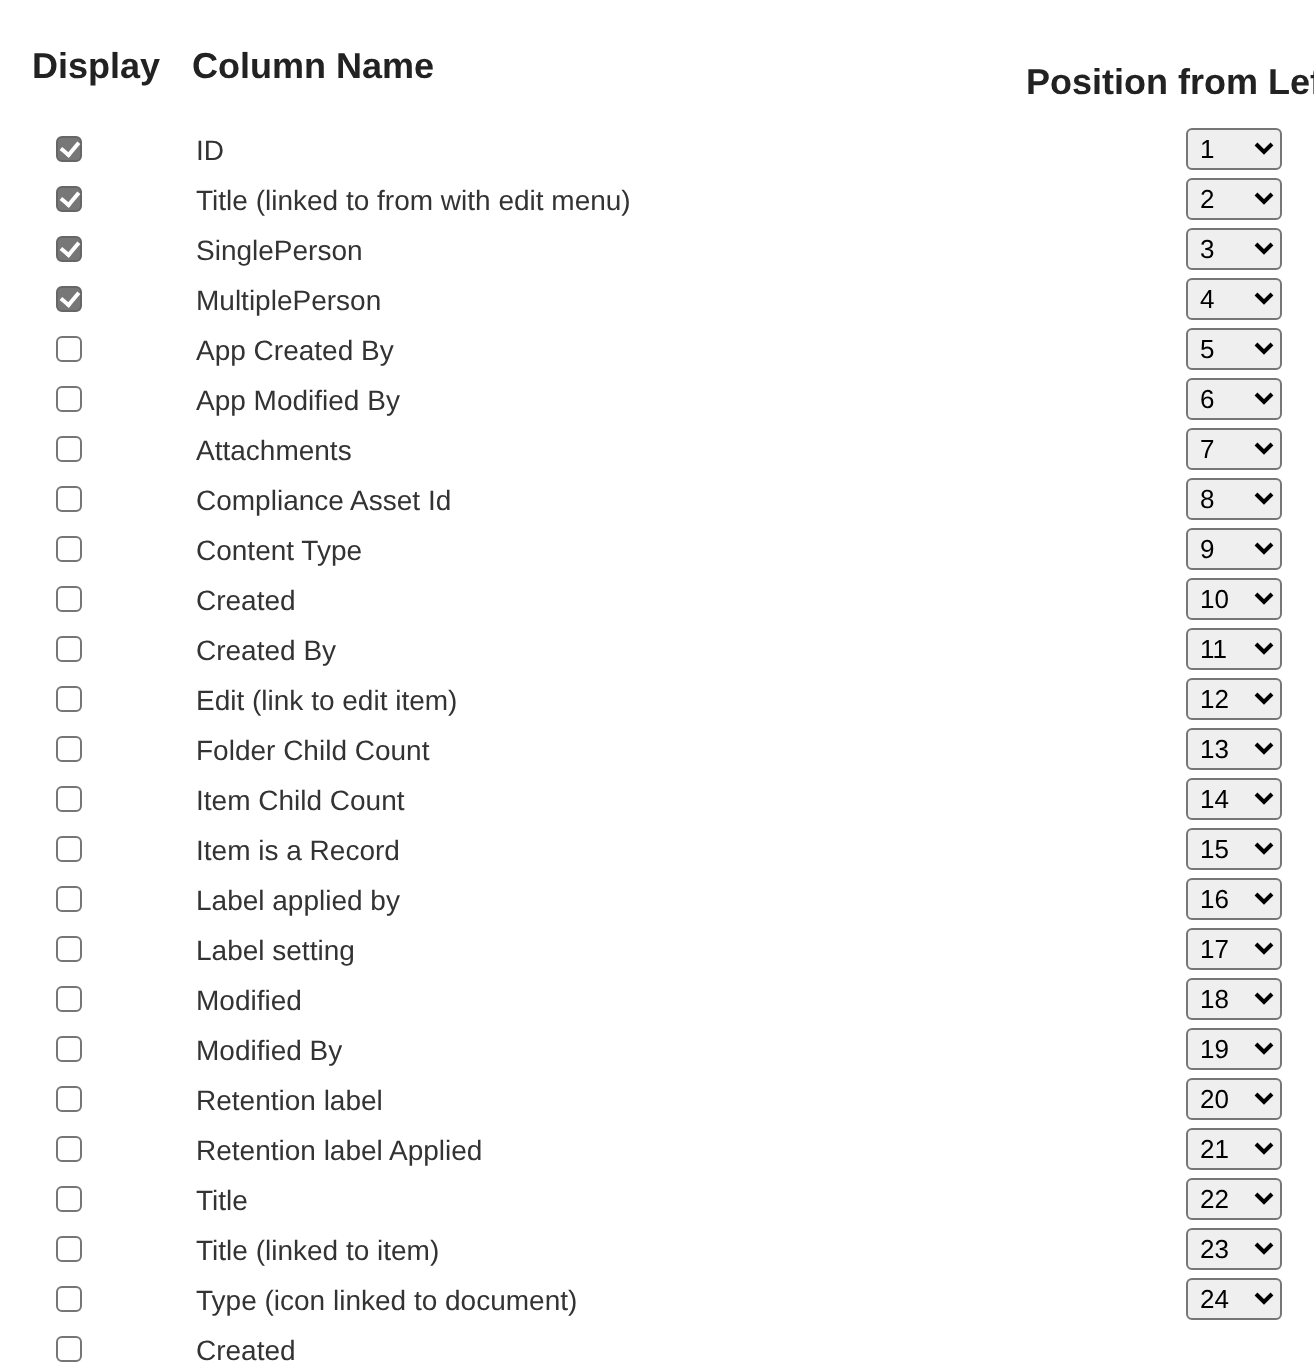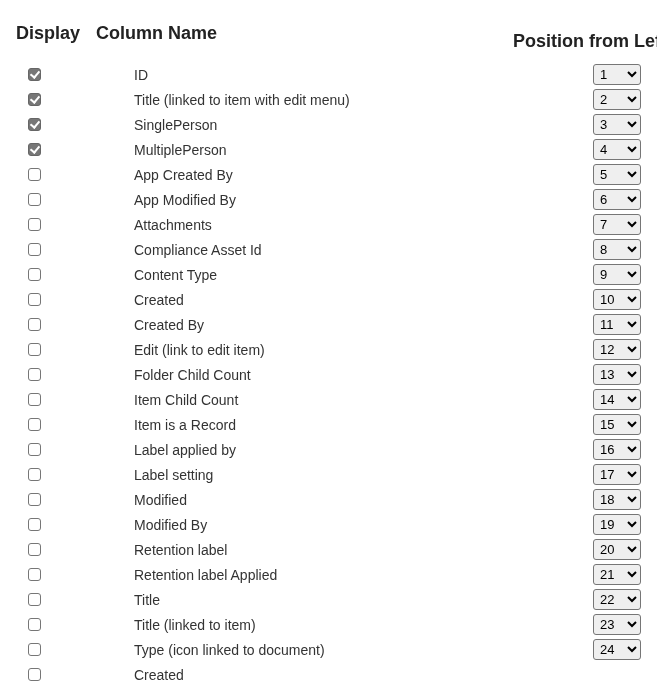--- a/index.html
+++ b/index.html
@@ -22,21 +22,20 @@
     margin-bottom: 10px;
     font-size: 18px;
   }
   .col-display-h { width: 80px; text-align: left; }
   .col-name-h    { flex: 1; }
   .col-pos-h     { width: 130px; text-align: right; padding-right: 2px; white-space: nowrap; margin-top: 17px;}
   .row {
     display: flex;
     align-items: center;
     height: 25px;
-    gap: 36px;
   }
   .col-display { width: 80px; display:flex; align-items:center; padding-left: 12px; box-sizing:border-box;}
   .col-name    { flex: 1; padding-left: 2px; }
   .col-pos     { width: 130px; text-align: right; padding-right: 4px;}
   select.pos {
     width: 48px;
     font-size: 13px;
     border: 1px solid #767676;
     border-radius: 3px;
     background: #efefef;
@@ -87,21 +86,21 @@
         <div class="col-display">
           <input type="checkbox" class="cb" checked="" style="">
         </div>
         <div class="col-name">ID</div>
         <div class="col-pos"><select class="pos"><option>1</option></select></div>
       </div>
       <div class="row">
         <div class="col-display">
           <input type="checkbox" class="cb" checked="" style="">
         </div>
-        <div class="col-name">Title (linked to item with edit menu)</div>
+        <div class="col-name">Title (linked to from with edit menu)</div>
         <div class="col-pos"><select class="pos"><option>2</option></select></div>
       </div>
       <div class="row">
         <div class="col-display">
           <input type="checkbox" class="cb" checked="" style="">
         </div>
         <div class="col-name">SinglePerson</div>
         <div class="col-pos"><select class="pos"><option>3</option></select></div>
       </div>
       <div class="row">

